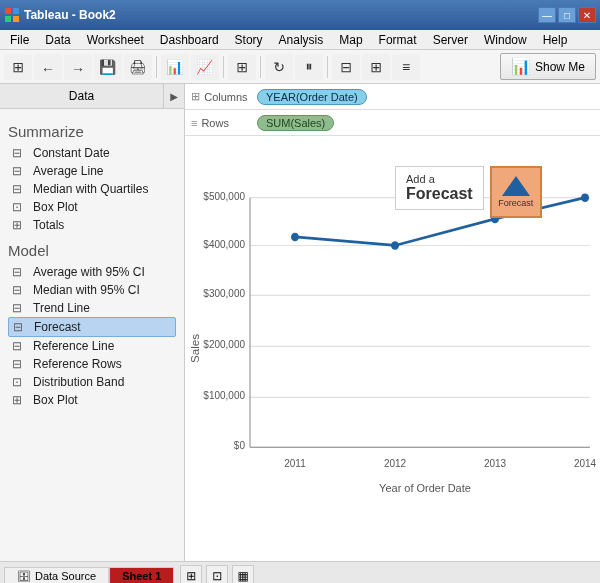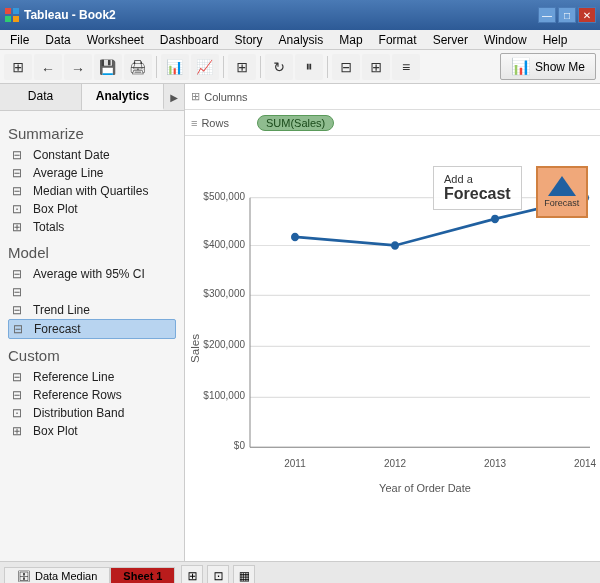--- a/index.html
+++ b/index.html
@@ -134,21 +134,21 @@
     .shelf-pill.blue { background: #87ceeb; border-color: #4a9abc; color: #0a2a4a; }
 
     .viz-container {
       flex: 1; position: relative; overflow: hidden;
     }
     
     .drag-tooltip {
       position: absolute;
       left: 210px; top: 30px;
       z-index: 10;
-      display: flex; align-items: flex-start; gap: 14px; margin-left: 38px;
+      display: flex; align-items: flex-start; gap: 6px;
     }
     .drag-text-box {
       background: rgba(255,255,255,0.9);
       border: 1px solid #ccc;
       padding: 6px 10px;
       font-size: 13px; color: #333;
     }
     .drag-text-box .small { font-size: 11px; }
     .drag-text-box .big { font-size: 16px; font-weight: bold; }
     .forecast-icon-box {
@@ -250,21 +250,20 @@
     <span class="show-me-icon">📊</span>
     <span>Show Me</span>
   </div>
 </div>
 
 <div class="main-content">
 
   <div class="left-panel">
     <div class="panel-tabs">
       <div class="panel-tab">Data</div>
-      <div class="panel-tab active">Analytics</div>
       <div class="panel-tab-arrow">▶</div>
     </div>
     <div class="panel-content">
 
       <div class="section-title">Summarize</div>
       <div class="analytics-item">
         <span class="item-icon">⊟</span>
         <span>Constant Date</span>
       </div>
       <div class="analytics-item">
@@ -284,31 +283,31 @@
         <span>Totals</span>
       </div>
 
       <div class="section-title">Model</div>
       <div class="analytics-item">
         <span class="item-icon">⊟</span>
         <span>Average with 95% CI</span>
       </div>
       <div class="analytics-item">
         <span class="item-icon">⊟</span>
+        <span>Median with 95% CI</span>
       </div>
       <div class="analytics-item">
         <span class="item-icon">⊟</span>
         <span>Trend Line</span>
       </div>
       <div class="analytics-item active">
         <span class="item-icon">⊟</span>
         <span>Forecast</span>
       </div>
 
-      <div class="section-title">Custom</div>
       <div class="analytics-item">
         <span class="item-icon">⊟</span>
         <span>Reference Line</span>
       </div>
       <div class="analytics-item">
         <span class="item-icon">⊟</span>
         <span>Reference Rows</span>
       </div>
       <div class="analytics-item">
         <span class="item-icon">⊡</span>
@@ -321,20 +320,21 @@
     </div>
   </div>
 
   <div class="chart-area">
 
     <div class="shelf-row">
       <div class="shelf-label">
         <span style="color:#888;">⊞</span>
         <span>Columns</span>
       </div>
+      <div class="shelf-pill blue">YEAR(Order Date)</div>
     </div>
     <div class="shelf-row">
       <div class="shelf-label">
         <span style="color:#888;">≡</span>
         <span>Rows</span>
       </div>
       <div class="shelf-pill">SUM(Sales)</div>
     </div>
 
     <div class="viz-container">
@@ -385,21 +385,21 @@
         <line x1="65" y1="293" x2="405" y2="293" stroke="#888" stroke-width="1"></line>
         <line x1="65" y1="58" x2="65" y2="293" stroke="#888" stroke-width="1"></line>
       </svg>
     </div>
   </div>
 </div>
 
 <div class="status-bar">
   <div class="status-tab">
     <span style="font-size:11px;">🗄</span>
-    <span>Data Median</span>
+    <span>Data Source</span>
   </div>
   <div class="status-tab active">Sheet 1</div>
   <div class="status-icons">
     <div class="status-icon-btn">⊞</div>
     <div class="status-icon-btn">⊡</div>
     <div class="status-icon-btn">▦</div>
   </div>
 </div>
 
 </body></html>

